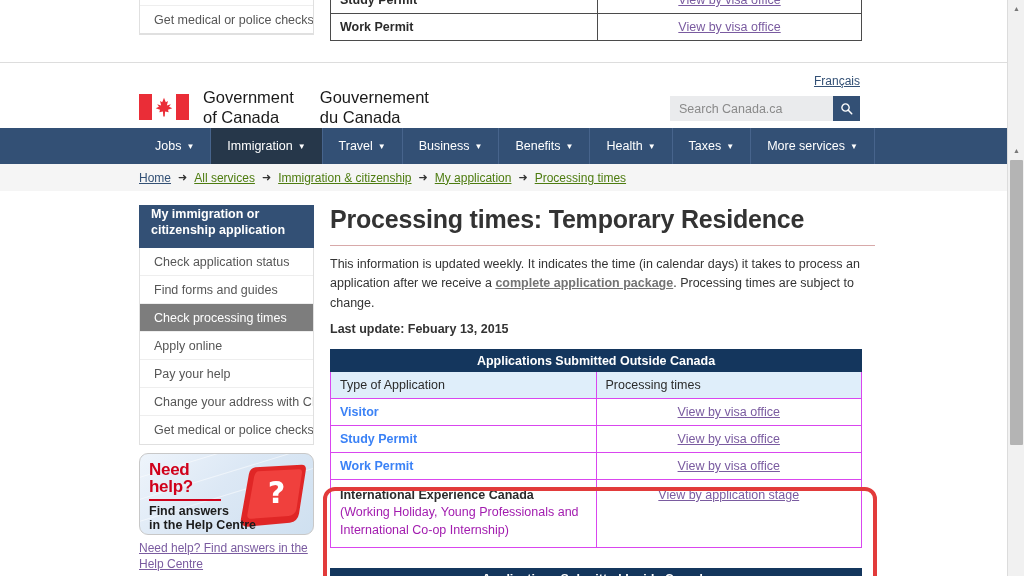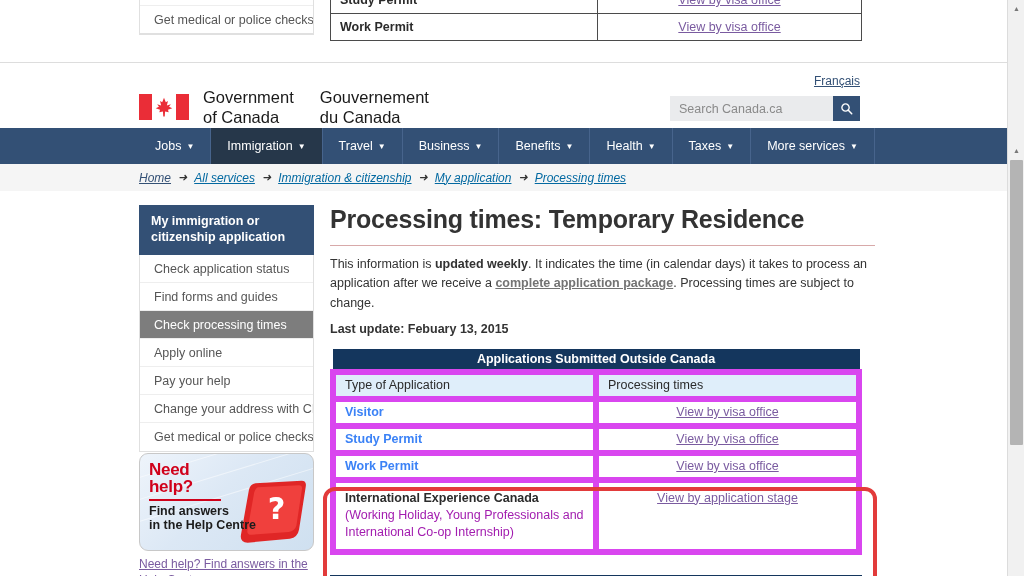--- a/index.html
+++ b/index.html
@@ -159,44 +159,43 @@
 
   
   #breadcrumb {
     position: absolute; left: 0; top: 164px;
     width: 1007px; height: 27px;
     background: #f5f5f5;
     display: flex; align-items: center;
     padding-left: 139px;
     font-size: 12px;
     gap: 7px;
-    font-style: italic;
-  }
-  #breadcrumb a { color: #0369a1; text-decoration: underline; }
+  }
+  #breadcrumb a { color: #4d7c0f; text-decoration: underline; }
   #breadcrumb a.first { color: #335075; }
   #breadcrumb .arrow { color: #333; font-size: 11px; }
 
   
   #body-area {
     position: absolute; left: 0; top: 191px;
     width: 1007px; height: 385px;
     background: #ffffff;
   }
 
   
   #sidebar {
     position: absolute; left: 139px; top: 14px;
     width: 175px;
   }
   #sidebar-title {
     background: #335075;
     color: #ffffff;
     font-size: 12.5px;
     font-weight: bold;
-    padding: 8px 12px 10px 12px;
+    padding: 1px 12px 10px 12px;
     line-height: 1.28;
   }
   .side-list { border: 1px solid #e0e0e0; border-top: none; }
   .side-item {
     height: 28px; line-height: 28px;
     padding: 0 14px;
     font-size: 12.5px;
     color: #565656;
     border-bottom: 1px solid #eeeeee;
     white-space: nowrap; overflow: hidden;
@@ -207,21 +206,21 @@
     background: #7d7d7d;
     color: #ffffff;
   }
 
   
   #help-promo {
     position: absolute; left: 139px; top: 262px;
     width: 175px;
   }
   #help-card {
-    width: 175px; height: 98px;
+    width: 175px; height: 82px;
     border: 1px solid #c8c8c8;
     border-radius: 9px;
     background: linear-gradient(135deg,#eef4fb 0%,#dce8f5 45%,#cfe0f0 100%);
     position: relative; overflow: hidden;
   }
   .kbd-lines { position: absolute; inset: 0; opacity: .5; }
   .kbd-lines i {
     position: absolute; background: #ffffff; height: 1px; width: 140%;
     transform-origin: left center;
   }
@@ -254,36 +253,36 @@
   }
   #title-rule {
     width: 545px; height: 1px;
     background: #d8a9a9;
     margin: 11px 0 9px 0;
   }
   #intro {
     font-size: 12.5px; line-height: 1.55; color: #333333;
     width: 540px;
   }
-  #intro b { font-weight: bold; }
+  #intro b { font-weight: normal; }
   #intro a { color: #737373; text-decoration: underline; font-weight: bold; }
   #lastupdate {
     font-size: 12.5px; font-weight: bold; color: #333;
     margin-top: 9px;
   }
 
   
   table.gc {
     border-collapse: collapse;
     table-layout: fixed;
     width: 532px;
     margin-top: 13px;
   }
   table.gc th, table.gc td {
-    border: 6px solid #d946ef;
+    border: 1px solid #d946ef;
     font-size: 12.5px;
     vertical-align: middle;
   }
   table.gc caption, table.gc th.caption {
     background: #14365d;
     color: #ffffff;
     font-weight: bold;
     font-size: 12.5px;
     text-align: center;
     height: 22px;

